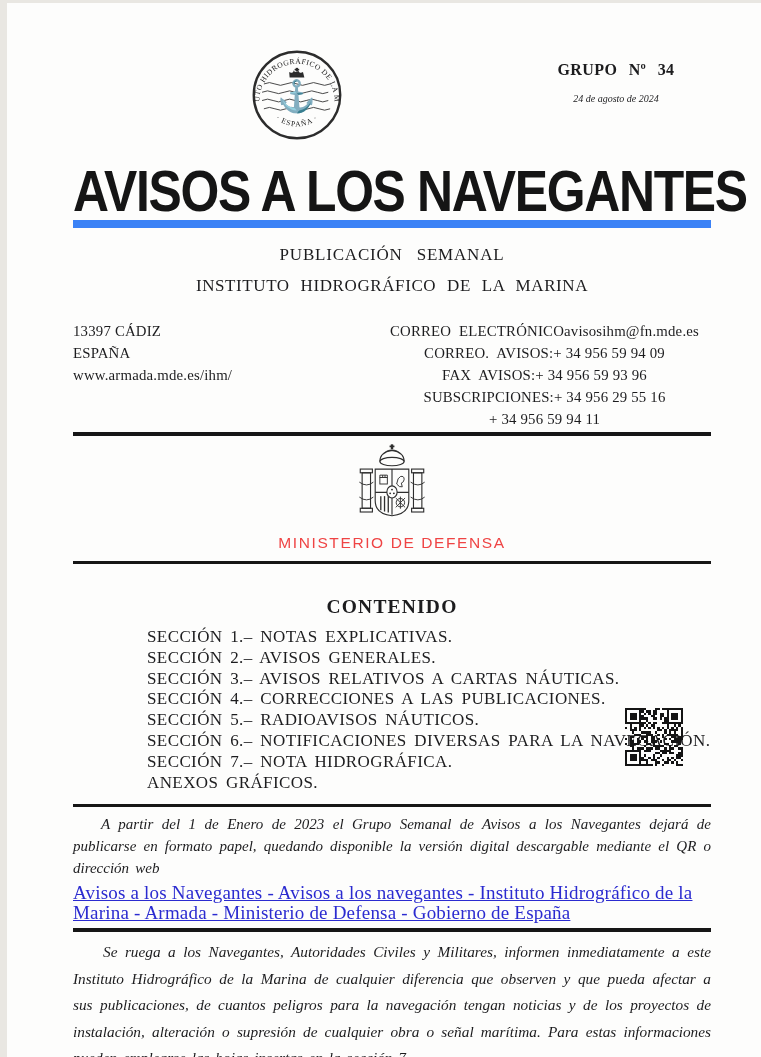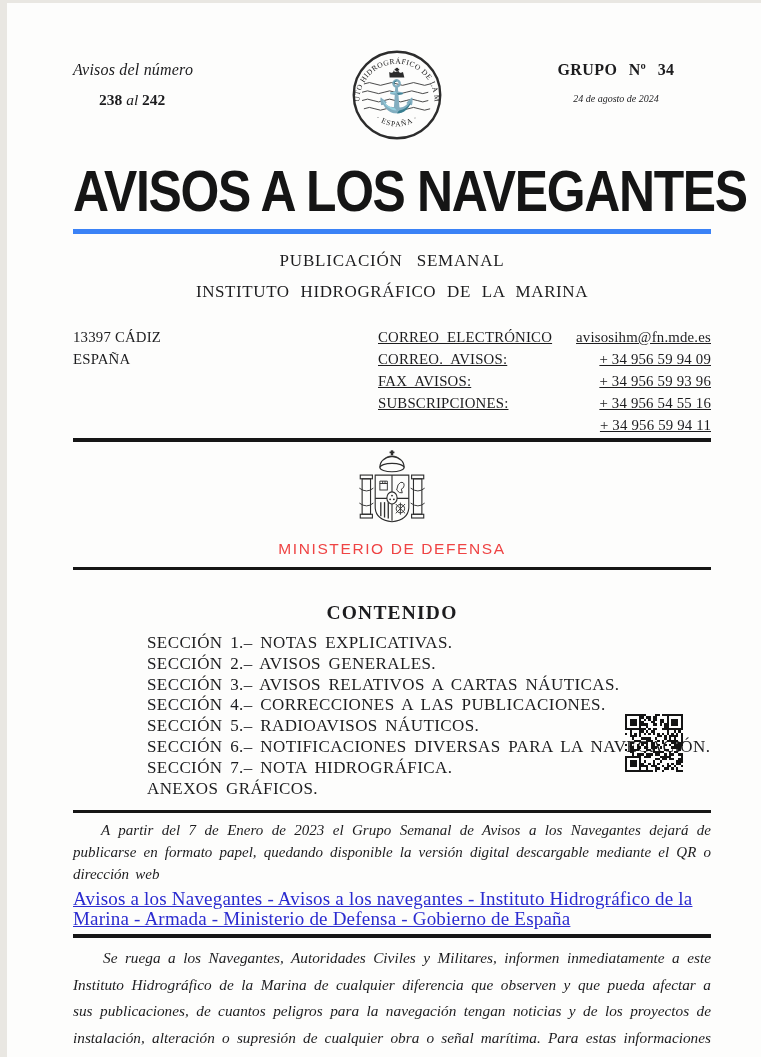--- a/index.html
+++ b/index.html
@@ -15,34 +15,34 @@
   .hdr-left { width:200px; padding-top:12px; }
   .issue-label { font-style:italic; font-size:16px; letter-spacing:.2px; }
   .issue-range { margin-top:12px; padding-left:26px; font-size:15.5px; }
   .issue-range .b { font-weight:bold; }
   .issue-range .i { font-style:italic; }
   .hdr-seal { flex:1; display:flex; justify-content:center; }
   .hdr-right { width:190px; text-align:center; padding-top:12px; }
   .group-no { font-weight:bold; font-size:16px; word-spacing:7px; letter-spacing:.4px; }
   .group-date { margin-top:14px; font-style:italic; font-size:10px; }
   
-  .title-wrap { margin-top:24px; border-bottom:5px solid #3b82f6; padding-bottom:14px; }
+  .title-wrap { margin-top:24px; border-bottom:8px solid #3b82f6; padding-bottom:5px; }
   .main-title {
     font-family:"Liberation Sans", sans-serif; font-weight:bold;
     font-size:57px; letter-spacing:-1.5px; white-space:nowrap;
     transform:scaleX(.875); transform-origin:left center; line-height:48px;
     color:#151515;
   }
   .sub1 { margin-top:17px; text-align:center; font-size:17px; word-spacing:9px; letter-spacing:.8px; }
   .sub2 { margin-top:11px; text-align:center; font-size:17px; word-spacing:6px; letter-spacing:.6px; }
   
   .info { display:flex; margin-top:24px; font-size:14.8px; line-height:22px; letter-spacing:.2px; }
   .info-address { width:305px; }
   .info-contacts { flex:1; }
-  .c-row { display:flex; justify-content:space-between;text-decoration:underline; }
+  .c-row { display:flex; justify-content:center; }
   .c-row .lab { word-spacing:4px; }
   
   .rule { border:none; border-top:4px solid #161616; margin-top:2px; }
   .rule2 { border:none; border-top:3px solid #161616; }
   
   .ministry { text-align:center; margin-top:5px; }
   .ministry-name { font-family:"Liberation Sans", sans-serif; font-size:15.5px; letter-spacing:1.6px; margin-top:3px; color:#ef4444; }
   .m-rule { margin-top:9px; }
   
   .contents { position:relative;margin-top:32px; }
@@ -55,24 +55,20 @@
   .doclink { display:block; margin-top:4px; font-size:19px; line-height:19.5px; color:#2b2bd0; text-decoration:underline; letter-spacing:.2px; padding-bottom:4px; }
   .para2 { margin-top:7px; font-style:italic; font-size:15.3px; line-height:26.5px; text-align:justify; text-indent:30px; word-spacing:2px; margin-bottom:7px; }
   svg text { font-family:"Liberation Serif", serif; }
 </style>
 </head>
 <body>
 
 <div class="page">
 
   <div class="hdr">
-    <div class="hdr-left">
-      <div class="issue-label">Avisos del número</div>
-      <div class="issue-range"><span class="b">238</span><span class="i"> al </span><span class="b">242</span></div>
-    </div>
     <div class="hdr-seal">
       <svg width="92" height="92" viewBox="0 0 100 100">
         <defs>
           <path id="arcTop" d="M 9,57 A 41,41 0 1 1 91,57" fill="none"></path>
           <path id="arcBot" d="M 16,60 A 36,36 0 0 0 84,60" fill="none"></path>
           <clipPath id="sealClip">
               <circle cx="50" cy="50" r="44"></circle>
             </clipPath>
         </defs>
         <circle cx="50" cy="50" r="47" fill="none" stroke="#2c2c2c" stroke-width="2.6"></circle>
@@ -105,37 +101,38 @@
   <div class="title-wrap">
     <div class="main-title">AVISOS A LOS NAVEGANTES</div>
   </div>
   <div class="sub1">PUBLICACIÓN SEMANAL</div>
   <div class="sub2">INSTITUTO HIDROGRÁFICO DE LA MARINA</div>
 
   <div class="info">
     <div class="info-address">
       <div>13397 CÁDIZ</div>
       <div>ESPAÑA</div>
+      <div>www.armada.mde.es/ihm/</div>
     </div>
     <div class="info-contacts">
       <div class="c-row">
         <span class="lab">CORREO ELECTRÓNICO</span>
         <span class="val">avisosihm@fn.mde.es</span>
       </div>
       <div class="c-row">
         <span class="lab">CORREO. AVISOS:</span>
         <span class="val">+ 34 956 59 94 09</span>
       </div>
       <div class="c-row">
         <span class="lab">FAX AVISOS:</span>
         <span class="val">+ 34 956 59 93 96</span>
       </div>
       <div class="c-row">
         <span class="lab">SUBSCRIPCIONES:</span>
-        <span class="val">+ 34 956 54 55 16</span>
+        <span class="val">+ 34 956 29 55 16</span>
       </div>
       <div class="c-row">
         <span class="lab"></span>
         <span class="val">+ 34 956 59 94 11</span>
       </div>
     </div>
   </div>
 
   <hr class="rule">
 
@@ -541,21 +538,21 @@
           <rect x="13" y="24" width="1" height="1" fill="#141414"></rect>
           <rect x="16" y="24" width="1" height="1" fill="#141414"></rect>
           <rect x="22" y="24" width="1" height="1" fill="#141414"></rect>
           <rect x="23" y="24" width="1" height="1" fill="#141414"></rect>
           <rect x="24" y="24" width="1" height="1" fill="#141414"></rect>
         </svg>
     </div>
     <hr class="rule2 c-rule">
   </div>
 
-  <p class="para">A partir del 7 de Enero de 2023 el Grupo Semanal de Avisos a los Navegantes dejará de publicarse en formato papel, quedando disponible la versión digital descargable mediante el QR o dirección web</p>
+  <p class="para">A partir del 1 de Enero de 2023 el Grupo Semanal de Avisos a los Navegantes dejará de publicarse en formato papel, quedando disponible la versión digital descargable mediante el QR o dirección web</p>
   <a class="doclink" href="#">Avisos a los Navegantes - Avisos a los navegantes - Instituto Hidrográfico de la Marina - Armada - Ministerio de Defensa - Gobierno de España</a>
 
   <hr class="rule">
 
   <p class="para2">Se ruega a los Navegantes, Autoridades Civiles y Militares, informen inmediatamente a este Instituto Hidrográfico de la Marina de cualquier diferencia que observen y que pueda afectar a sus publicaciones, de cuantos peligros para la navegación tengan noticias y de los proyectos de instalación, alteración o supresión de cualquier obra o señal marítima. Para estas informaciones pueden emplearse las hojas insertas en la sección 7.</p>
 
   <hr class="rule">
 
 </div>
 

